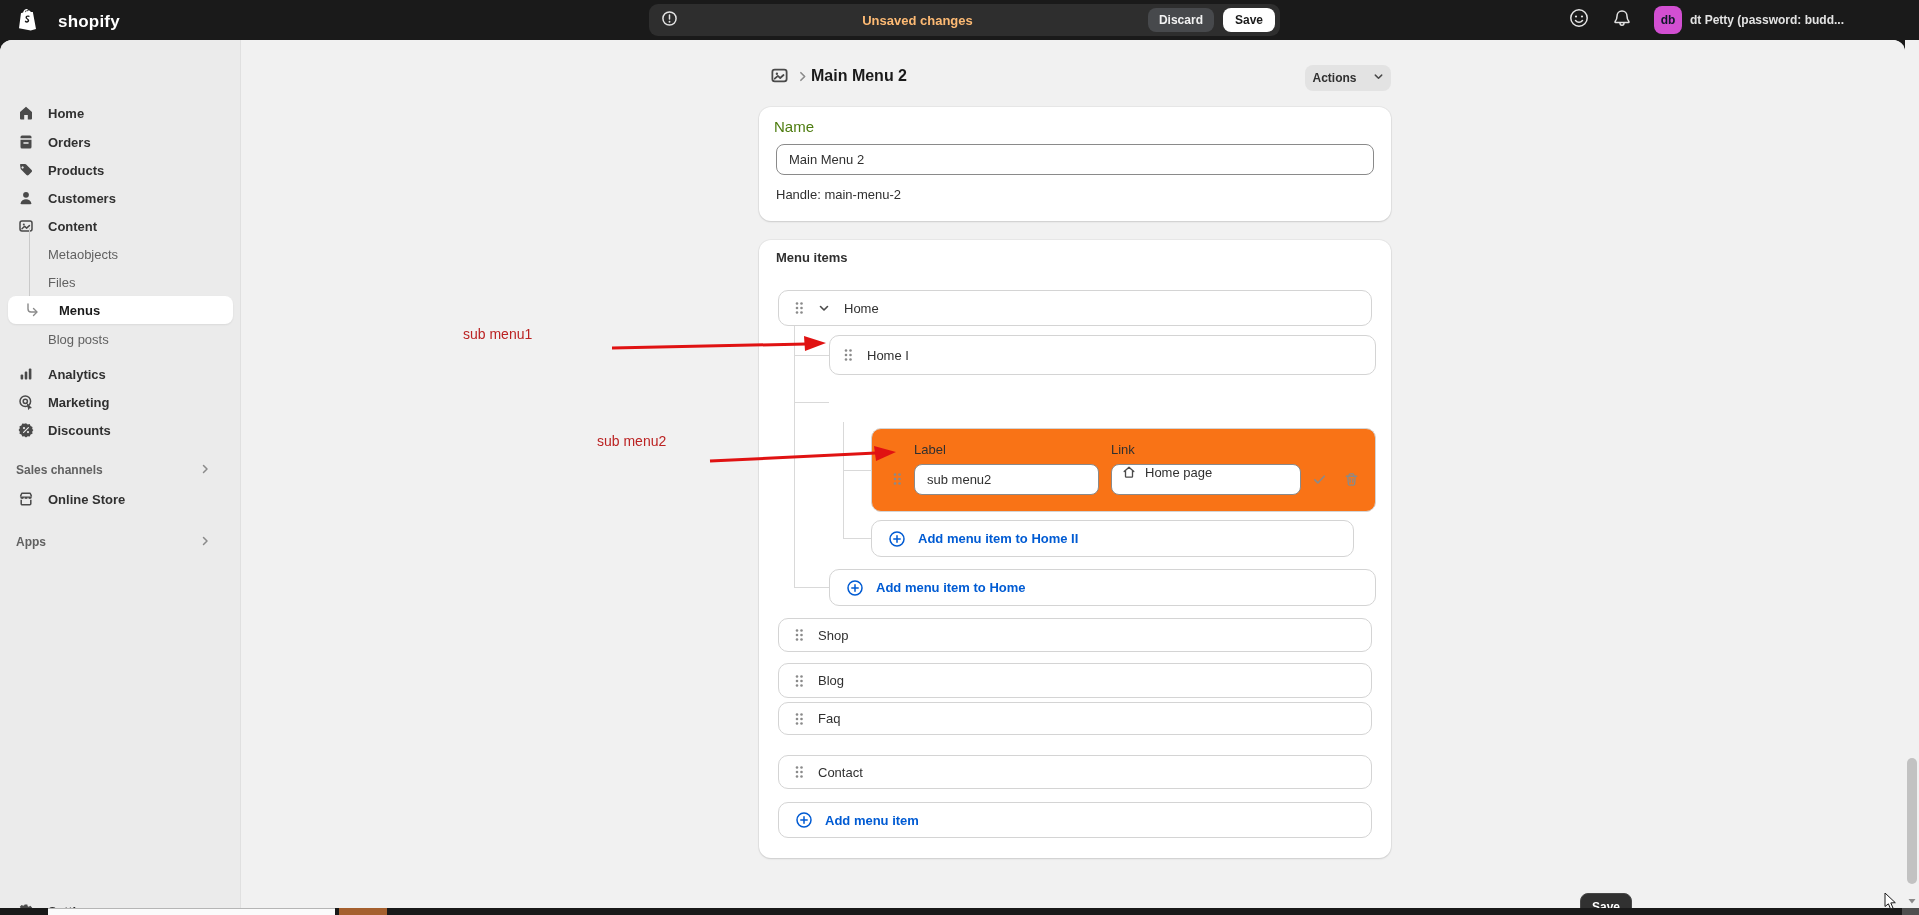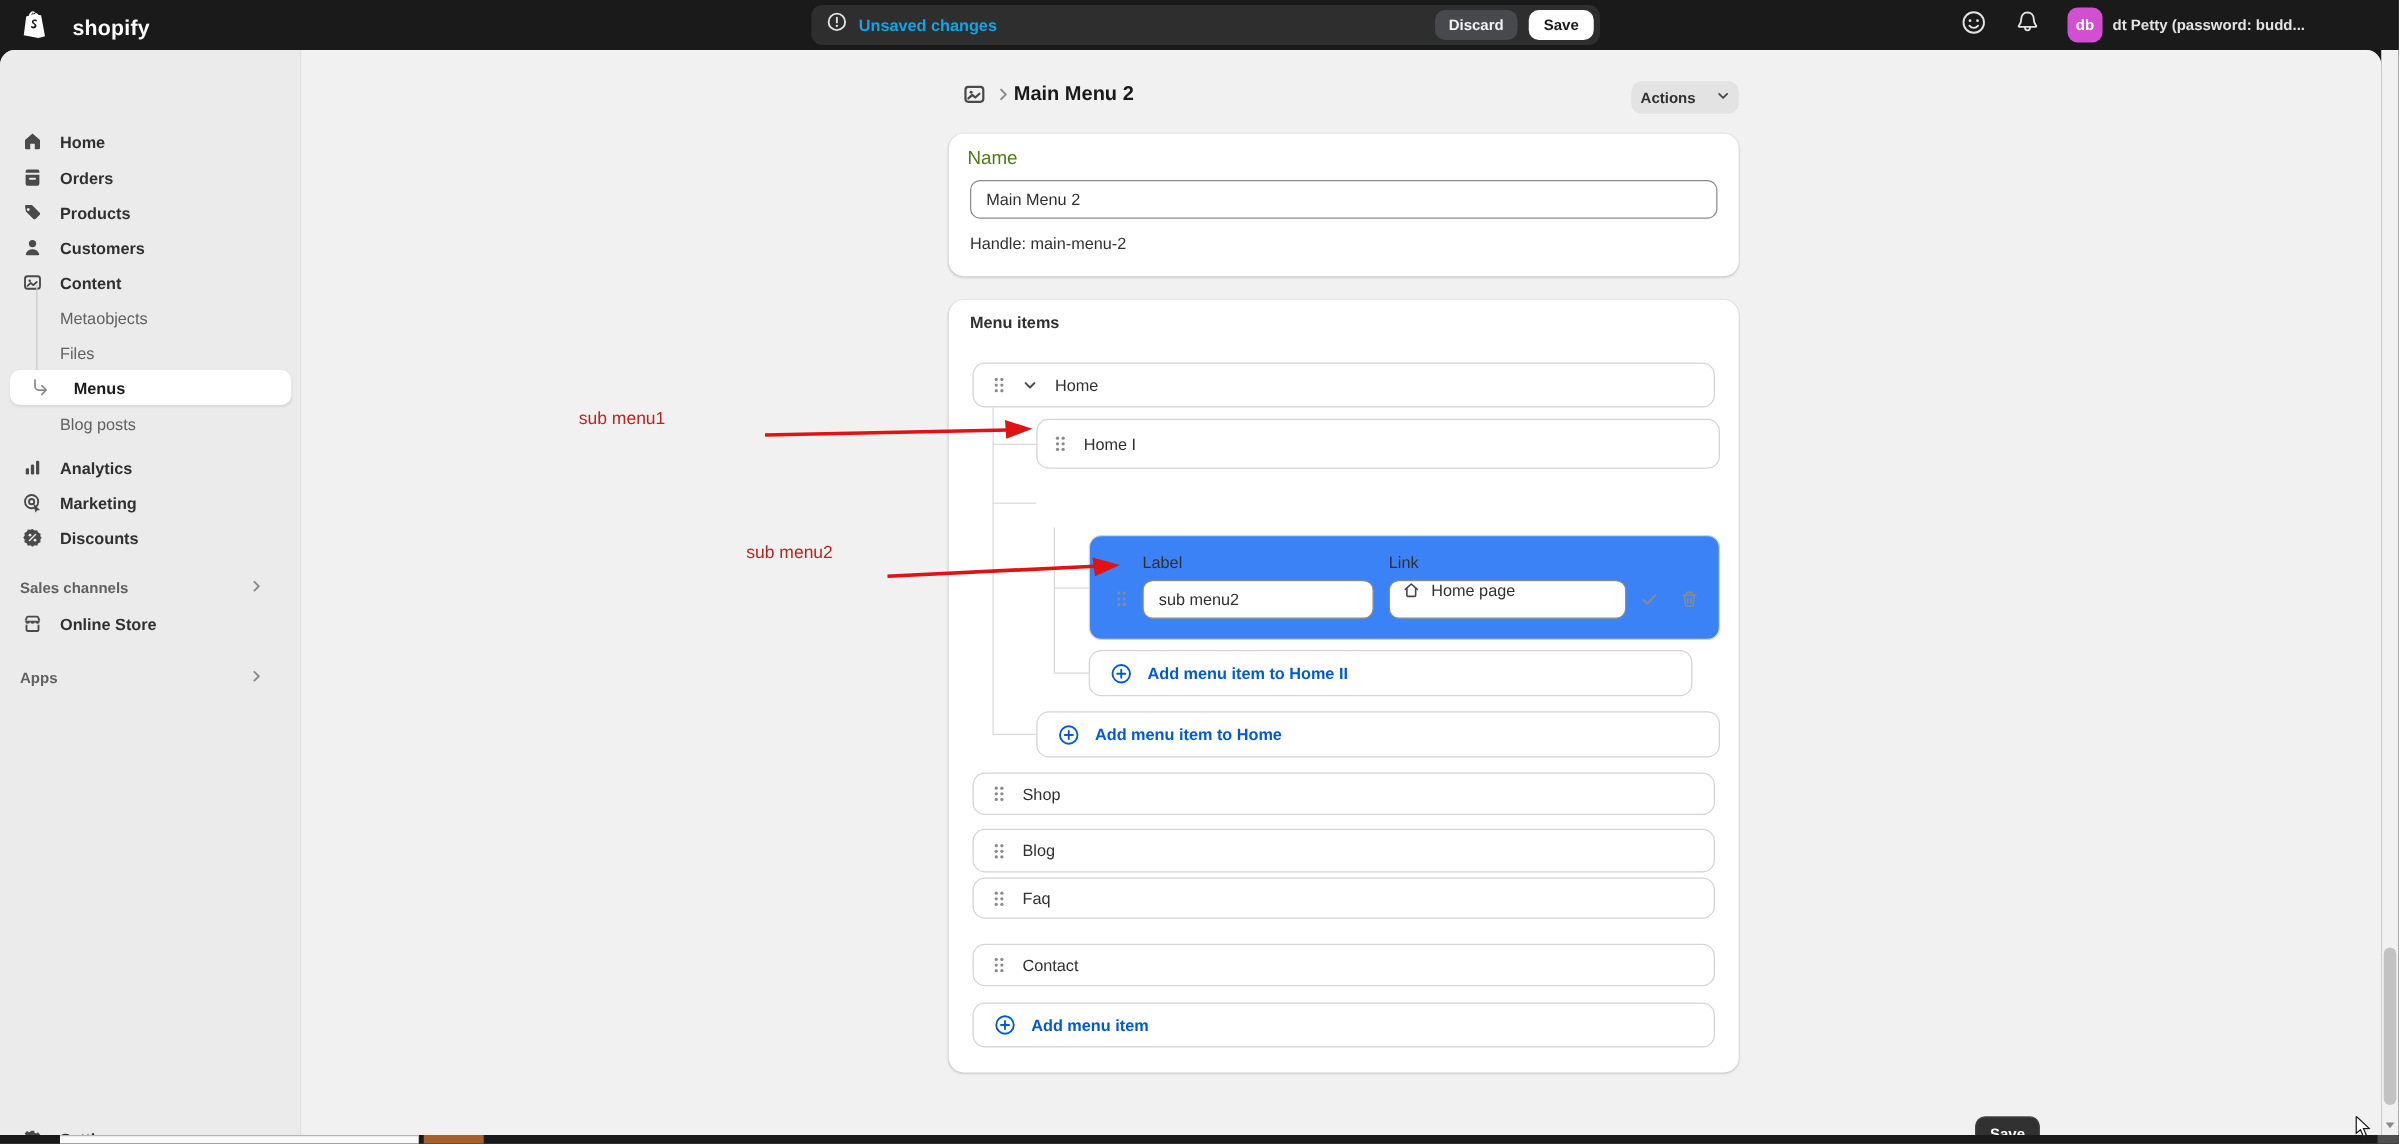--- a/index.html
+++ b/index.html
@@ -4,25 +4,25 @@
 <style>
   * { margin:0; padding:0; box-sizing:border-box; }
   html,body { width:1919px; height:915px; overflow:hidden; }
   body { font-family:"Liberation Sans","DejaVu Sans",sans-serif; background:#1a1a1a; position:relative; color:#303030; }
 
   
   .topbar { position:absolute; left:0; top:0; width:1919px; height:40px; background:#1a1a1a; z-index:50; }
   .logo { position:absolute; left:16px; top:7px; display:flex; align-items:center; gap:19px; }
   .logo-word { color:#fff; font-size:17px; font-weight:700; letter-spacing:.2px; }
   .unsaved-pill { position:absolute; left:649px; top:4px; width:631px; height:32px; background:#2e2e2e; border-radius:9px; display:flex; align-items:center; padding:0 5px 0 12px; }
-  .unsaved-txt { color:#0ea5e9; font-size:13px; font-weight:600; margin-left:9px; flex:1; }
+  .unsaved-txt { color:#fdba74; font-size:13px; font-weight:600; margin-left:9px; flex:1;text-align:center; }
   .btn-discard { height:24px; padding:0 11px; background:#47494c; border:none; border-radius:8px; color:#f1f1f1; font-size:12px; font-weight:600; margin-right:9px; cursor:pointer; }
   .btn-save-top { height:24px; padding:0 12px; background:#ffffff; border:none; border-radius:8px; color:#1a1a1a; font-size:12px; font-weight:600; cursor:pointer; }
   .top-right { position:absolute; right:75px; top:0; height:40px; display:flex; align-items:center; gap:22px; }
-  .avatar { width:28px; height:28px; border-radius:8px; display:flex; align-items:center; justify-content:center; color:#ffffff; font-size:12px; font-weight:700; }
+  .avatar { width:28px; height:28px; border-radius:8px; display:flex; align-items:center; justify-content:center; color:#0f172a; font-size:12px; font-weight:700; }
   .user-chip { display:flex; align-items:center; gap:8px; }
   .user-name { color:#e3e3e3; font-size:12px; font-weight:700; white-space:nowrap; }
 
   
   .frame { position:absolute; left:0; top:40px; width:1905px; height:868px; border-radius:12px 12px 0 0; overflow:hidden; background:#f1f1f1; z-index:10; }
   .sidebar { position:absolute; left:0; top:0; width:241px; height:868px; background:#ebebeb; border-right:1px solid #e0e0e0; }
   .main { position:absolute; left:241px; top:0; width:1664px; height:868px; background:#f1f1f1; }
 
   
   .nav-item { position:absolute; left:8px; width:225px; height:28px; display:flex; align-items:center; border-radius:8px; cursor:pointer; }
@@ -56,21 +56,21 @@
   .mrow .chev { margin-left:14px; display:flex; cursor:pointer; }
   .mrow .rlbl { margin-left:14px; font-size:13px; font-weight:500; color:#303030; }
   .addrow { position:absolute; background:#fff; border:1px solid #d4d4d4; border-radius:10px; display:flex; align-items:center; cursor:pointer; }
   .addrow .plus { margin-left:16px; display:flex; }
   .addrow .albl { margin-left:12px; font-size:13px; font-weight:600; color:#005bd3; }
 
   .vline,.hline { position:absolute; background:#d9d9d9; }
   .vline { width:1px; } .hline { height:1px; }
 
   
-  .editor { position:absolute; left:112px; top:188px; width:505px; height:84px; background:#3b82f6; border:1px solid #d4d4d4; border-radius:10px; }
+  .editor { position:absolute; left:112px; top:188px; width:505px; height:84px; background:#f97316; border:1px solid #d4d4d4; border-radius:10px; }
   .editor .drag { position:absolute; left:20px; top:42px; cursor:grab; }
   .ed-lab { position:absolute; top:13px; font-size:13px; color:#303030; }
   .ed-input { position:absolute; top:35px; height:31px; border:1px solid #8a8a8a; border-radius:8px; font-size:13px; color:#303030; padding:0 12px; font-family:inherit; background:#fff; }
   .link-box { position:absolute; left:239px; top:35px; width:190px; height:31px; border:1px solid #8a8a8a; border-radius:8px; display:flex; align-items:flex-start; gap:9px; padding:0 10px; cursor:pointer; background:#fff; }
   .link-box span { font-size:13px; color:#303030; }
   .icon-btn { position:absolute; top:41px; width:18px; height:18px; display:flex; align-items:center; justify-content:center; cursor:pointer; background:none; border:none; }
 
   
   .btn-save-bottom { position:absolute; left:1339px; top:853px; width:52px; height:28px; background:#313131; border:1px solid #474747; border-radius:8px; color:#fff; font-size:12px; font-weight:600; cursor:pointer; z-index:20; }
 

